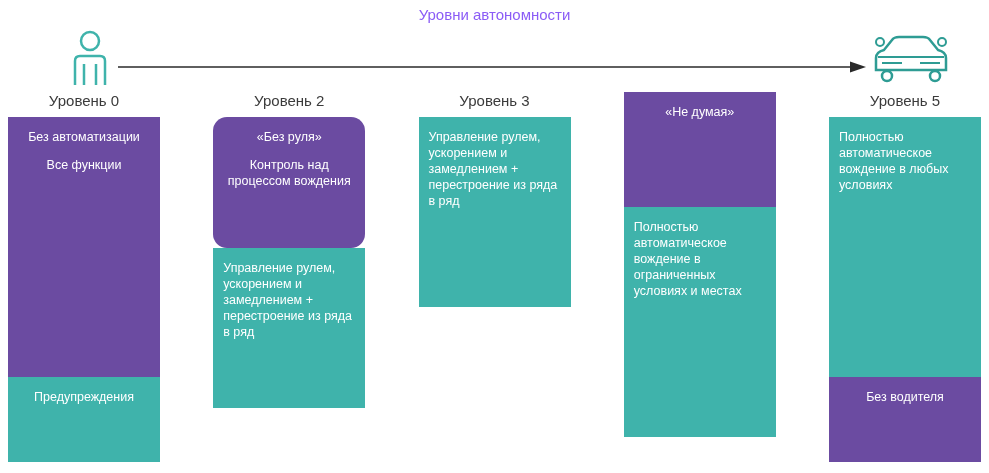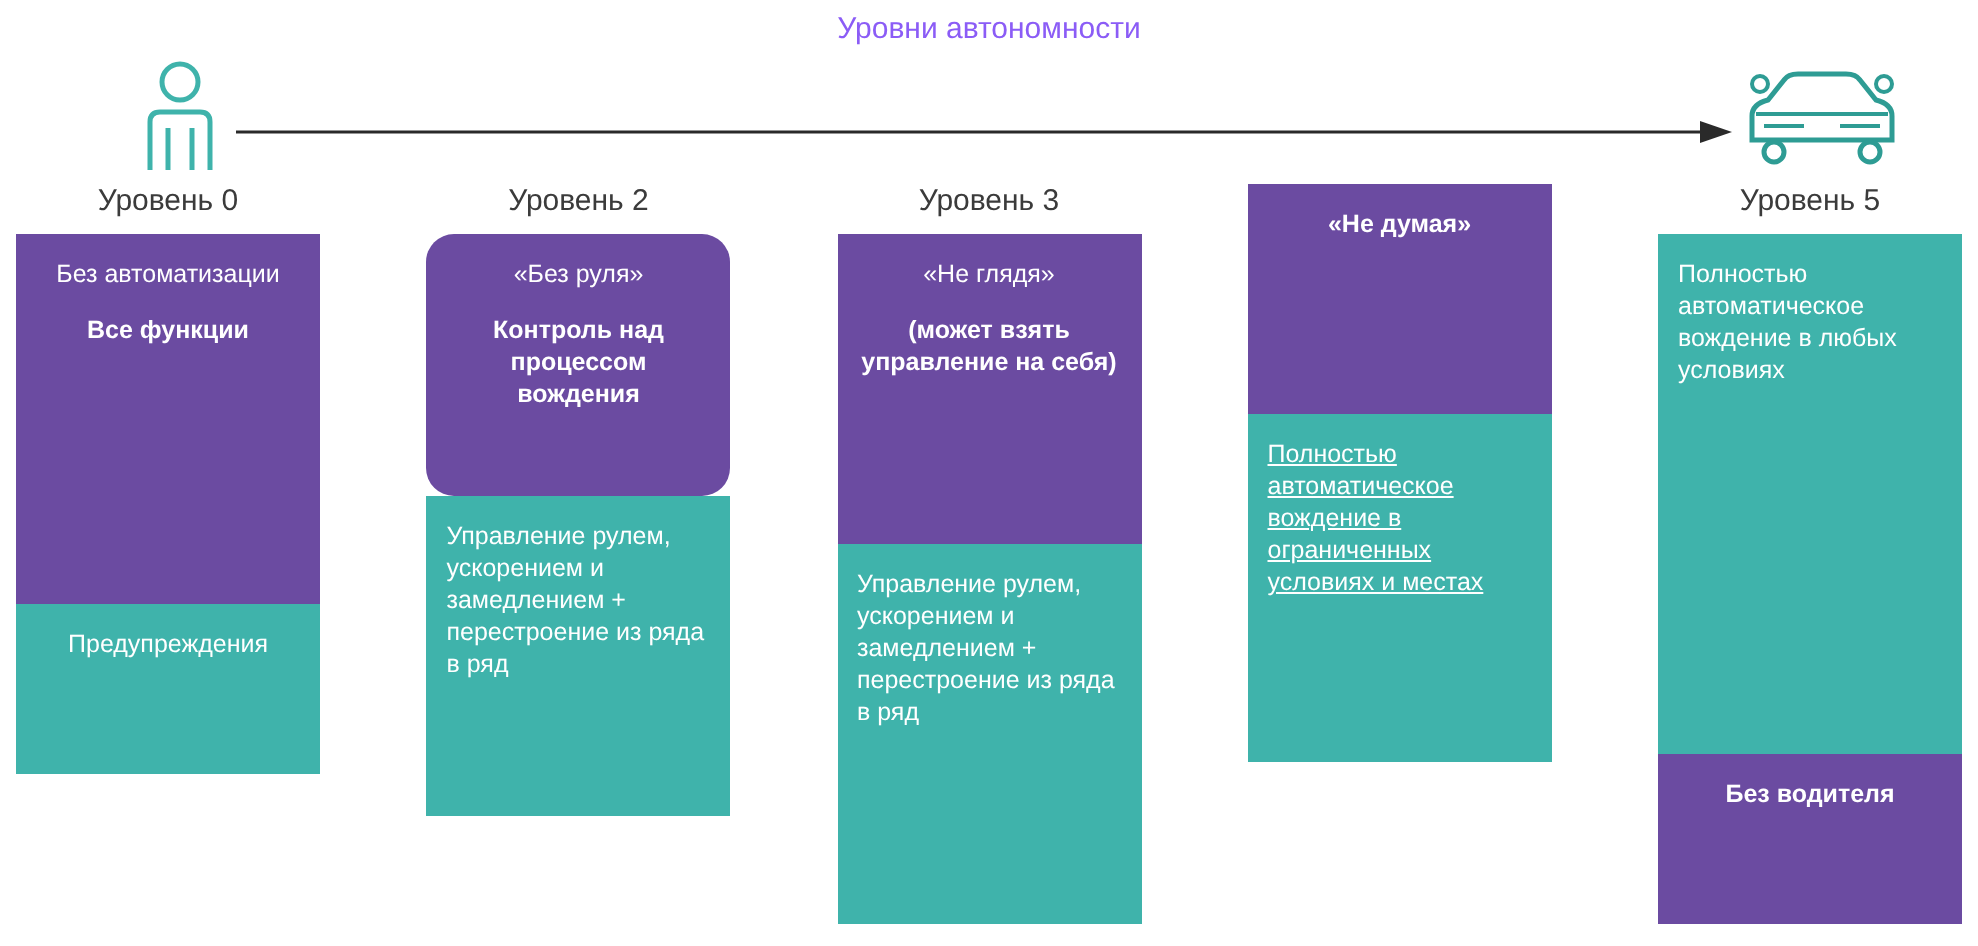--- a/index.html
+++ b/index.html
@@ -91,21 +91,21 @@
     text-align: center;
     overflow: hidden;
   }
   .seg.purple { background: #6b4ba1; }
   .seg.teal   { background: #3fb3ab; }
   .seg p { margin: 0 0 12px 0; }
   .seg p:last-child { margin-bottom: 0; }
   .seg.left-text {
     text-align: left;
   }
-  .seg .bold { font-weight: bold; }
+  .seg .bold { font-weight: normal; }
 </style>
 </head>
 <body>
 
 <div class="chart-title">Уровни автономности</div>
 
 <div class="arrow-row">
   <span class="person-icon">
     <svg width="56" height="58" viewBox="0 0 56 58">
       <circle cx="28" cy="13" r="9" fill="none" stroke="#3fb3ab" stroke-width="2.5"></circle>
@@ -131,21 +131,21 @@
       <circle cx="14" cy="12" r="4" fill="none" stroke="#2e9c94" stroke-width="2"></circle>
       <circle cx="76" cy="12" r="4" fill="none" stroke="#2e9c94" stroke-width="2"></circle>
     </svg>
   </span>
 </div>
 
 <div class="columns" id="columns">
     <div class="col">
       <div class="col-label">Уровень 0</div>
       <div class="stack">
-        <div class="seg purple" style="height: 185px;">
+        <div class="seg purple" style="height: 260px;">
           <p>Без автоматизации</p>
           <p class="bold">Все функции</p>
         </div>
         <div class="seg teal" style="height: 85px;">
           <p>Предупреждения</p>
         </div>
       </div>
     </div>
     <div class="col">
       <div class="col-label">Уровень 2</div>
@@ -155,35 +155,31 @@
           <p class="bold">Контроль над процессом вождения</p>
         </div>
         <div class="seg teal left-text" style="height: 160px;">
           <p>Управление рулем, ускорением и замедлением + перестроение из ряда в ряд</p>
         </div>
       </div>
     </div>
     <div class="col">
       <div class="col-label">Уровень 3</div>
       <div class="stack">
-        <div class="seg purple" style="height: 155px;">
-          <p>«Не глядя»</p>
-          <p class="bold">(может взять управление на себя)</p>
-        </div>
         <div class="seg teal left-text" style="height: 190px;">
           <p>Управление рулем, ускорением и замедлением + перестроение из ряда в ряд</p>
         </div>
       </div>
     </div>
     <div class="col">
       <div class="stack">
         <div class="seg purple" style="height: 115px;">
           <p class="bold">«Не думая»</p>
         </div>
-        <div class="seg teal left-text" style="height: 174px; text-decoration: underline;">
+        <div class="seg teal left-text" style="height: 230px;">
           <p>Полностью автоматическое вождение в ограниченных условиях и местах</p>
         </div>
       </div>
     </div>
     <div class="col">
       <div class="col-label">Уровень 5</div>
       <div class="stack">
         <div class="seg teal left-text" style="height: 260px;">
           <p>Полностью автоматическое вождение в любых условиях</p>
         </div>

